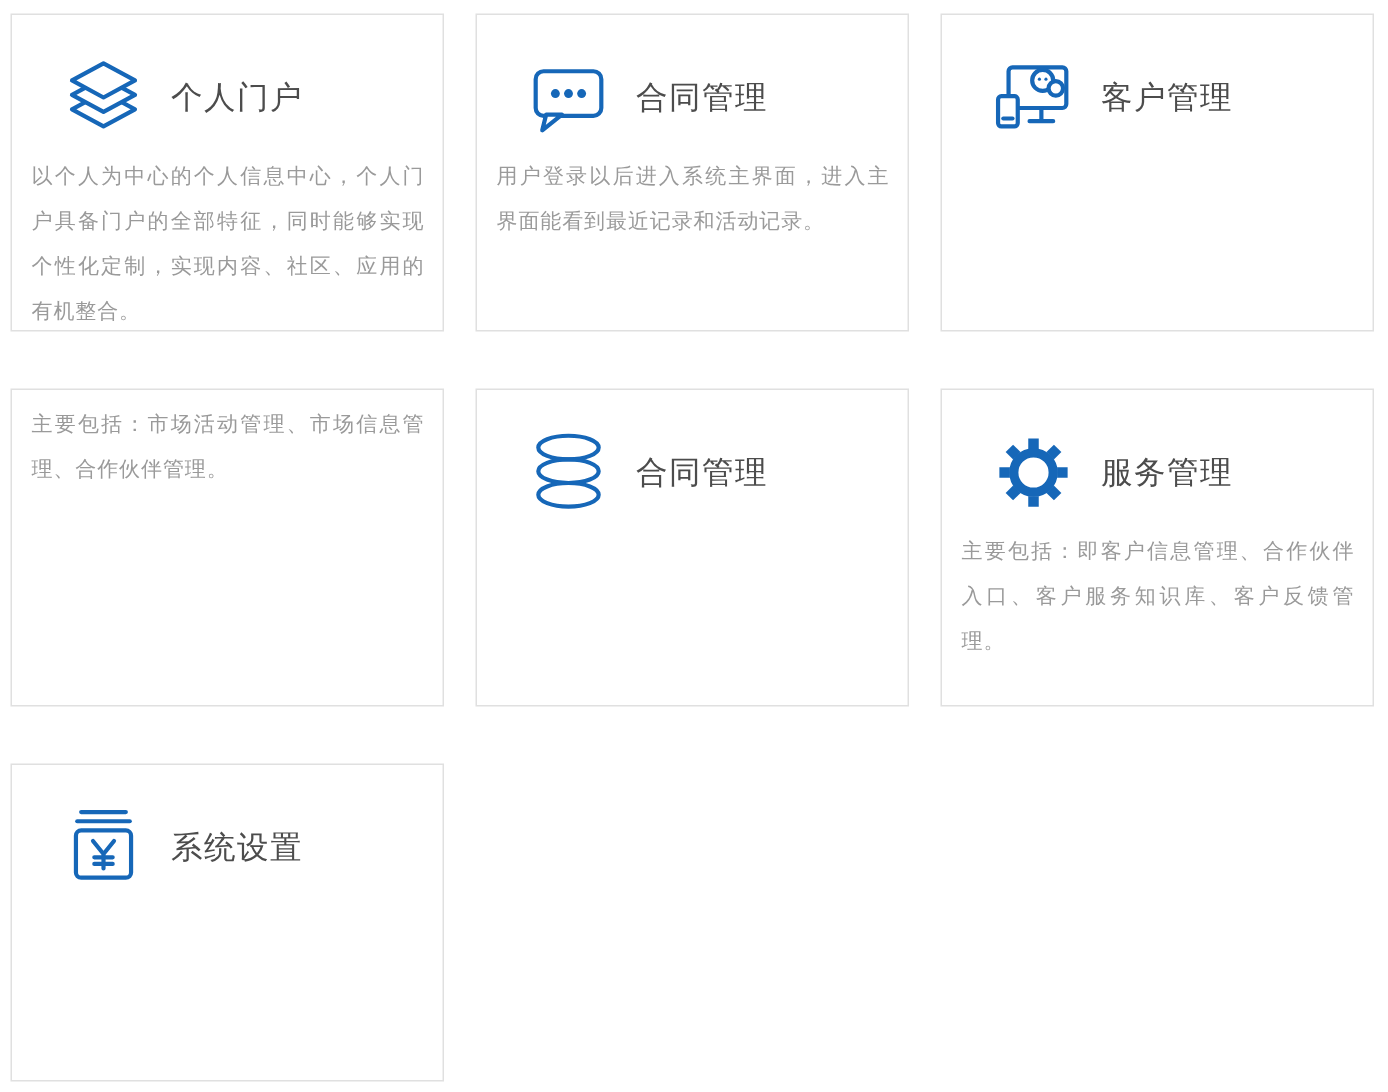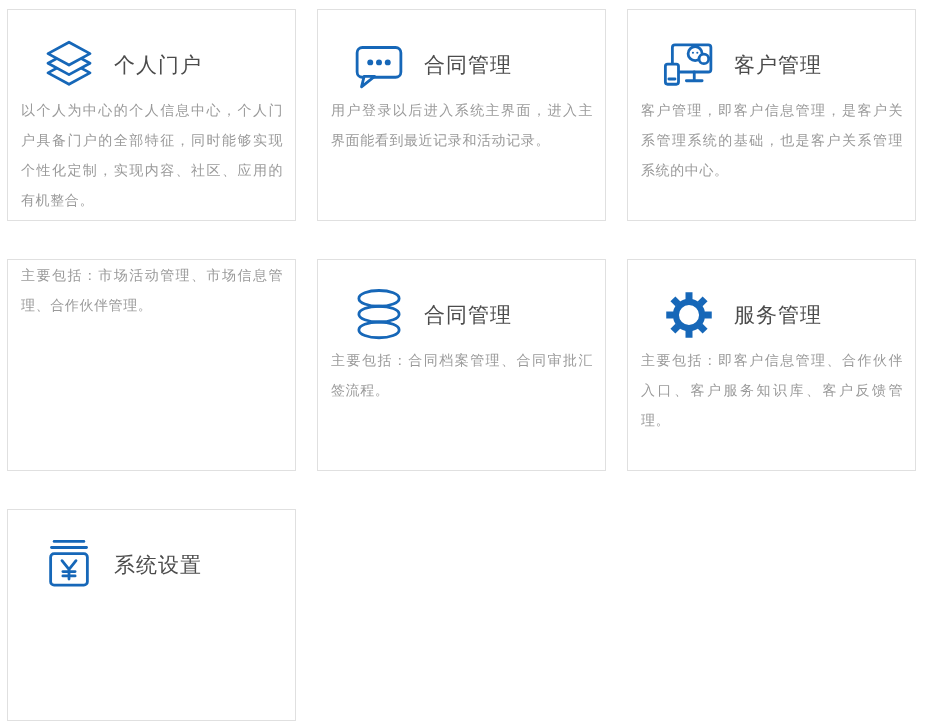--- a/index.html
+++ b/index.html
@@ -43,20 +43,21 @@
   }
   .card-icon svg { width: 58px; height: 56px; display: block; }
   .card-title {
     margin-left: 14px;
     font-size: 21px;
     letter-spacing: 1px;
     color: var(--title-color, #4c4c4c);
     white-space: nowrap;
   }
   .card-desc {
+    margin-top: 8px;
     padding: 0 12px 0 13px;
     font-size: 14px;
     line-height: 30px;
     letter-spacing: 0.6px;
     color: var(--desc-color, #9a9a9a);
     text-align: justify;
   }
   .ic-stroke { fill: none; stroke: var(--accent, #1667b8); stroke-width: 3.2; stroke-linejoin: round; stroke-linecap: round; }
   .ic-fillw  { fill: #ffffff; stroke: var(--accent, #1667b8); stroke-width: 3.2; stroke-linejoin: round; }
   .ic-solid  { fill: var(--accent, #1667b8); stroke: none; }
@@ -105,39 +106,37 @@
     <rect class="ic-fillw" x="5" y="31" width="15" height="23" rx="2.5"></rect>
     <path class="ic-stroke" d="M9 48 H16"></path>
     <circle class="ic-fillw" cx="39" cy="19" r="8"></circle>
     <circle class="ic-fillw" cx="49" cy="25" r="5.5"></circle>
     <circle class="ic-solid" cx="36.5" cy="18" r="1.2"></circle>
     <circle class="ic-solid" cx="41.5" cy="18" r="1.2"></circle>
   </svg>
           </span>
       <span class="card-title">客户管理</span>
     </div>
-    <div class="card-desc">客户管理，即客户信息管理，是客户关系管理系统的基础，也是客户关系管理系统的中心。</div>
   </div>
 
   <div class="card">
     <div class="card-desc">主要包括：市场活动管理、市场信息管理、合作伙伴管理。</div>
   </div>
 
   <div class="card">
     <div class="card-header">
       <span class="card-icon">
             <svg viewBox="0 0 64 64">
     <ellipse class="ic-stroke" cx="32" cy="13" rx="23" ry="9"></ellipse>
     <ellipse class="ic-stroke" cx="32" cy="31" rx="23" ry="9"></ellipse>
     <ellipse class="ic-stroke" cx="32" cy="49" rx="23" ry="9"></ellipse>
   </svg>
           </span>
       <span class="card-title">合同管理</span>
     </div>
-    <div class="card-desc">主要包括：合同档案管理、合同审批汇签流程。</div>
   </div>
 
   <div class="card">
     <div class="card-header">
       <span class="card-icon">
             <svg viewBox="0 0 64 64">
     <g stroke="var(--accent, #1667b8)" stroke-width="8" stroke-linecap="butt">
       <line x1="32" y1="6" x2="32" y2="14"></line>
       <line x1="32" y1="50" x2="32" y2="58"></line>
       <line x1="6" y1="32" x2="14" y2="32"></line>

